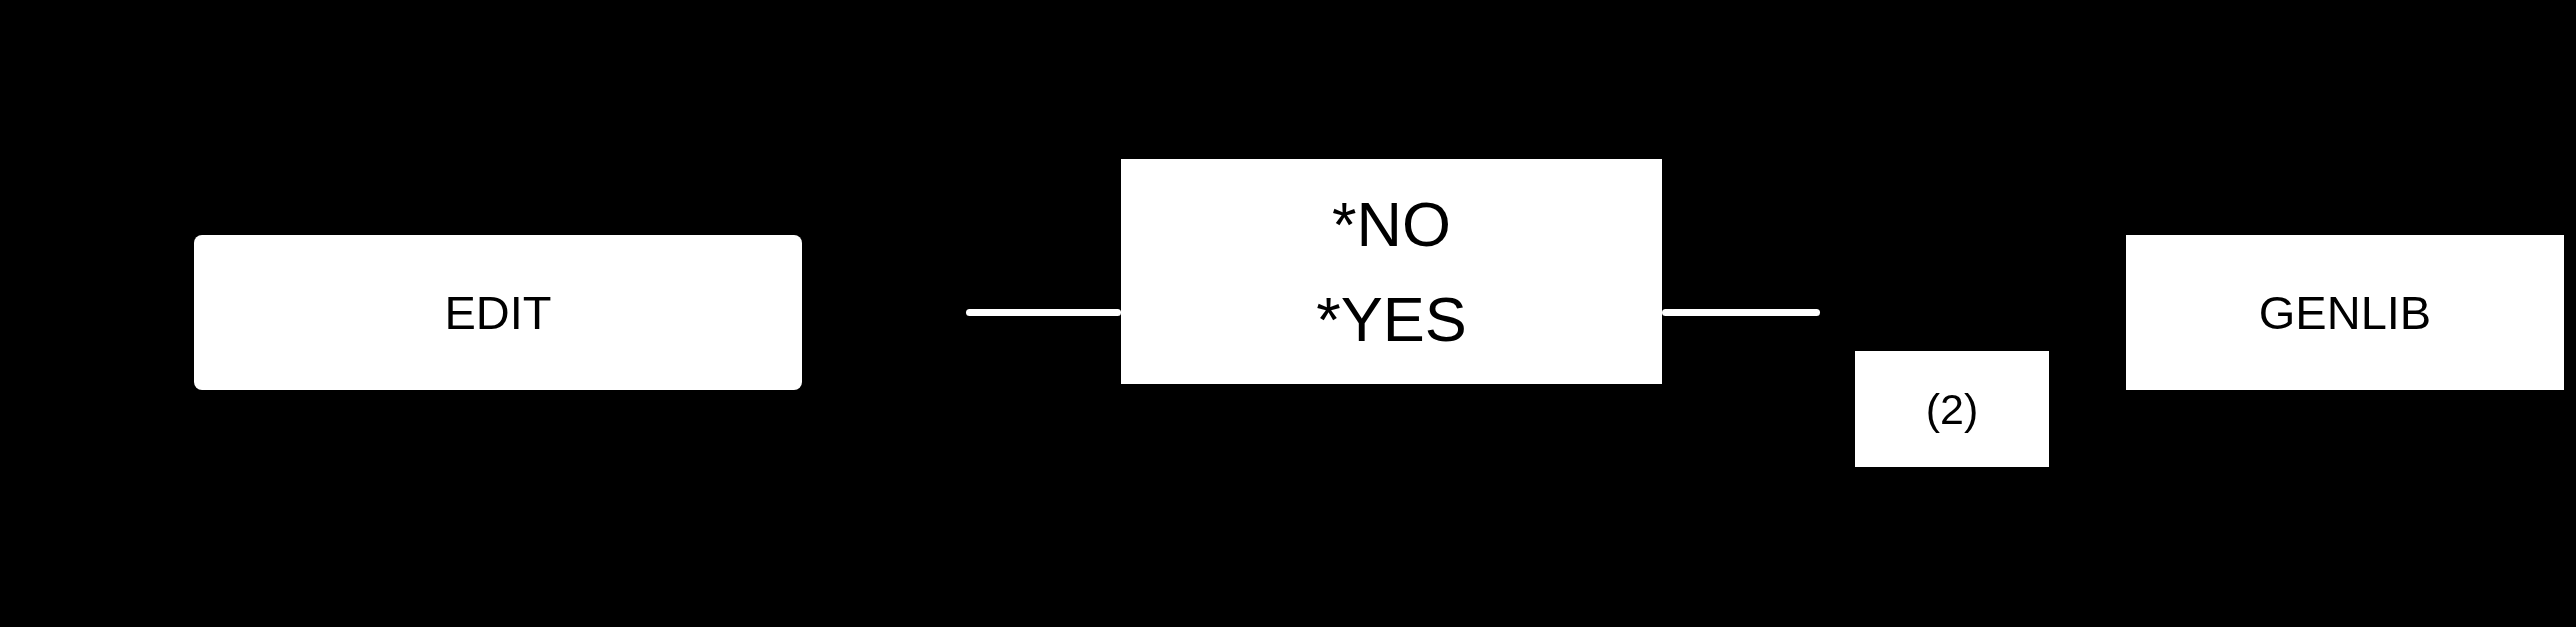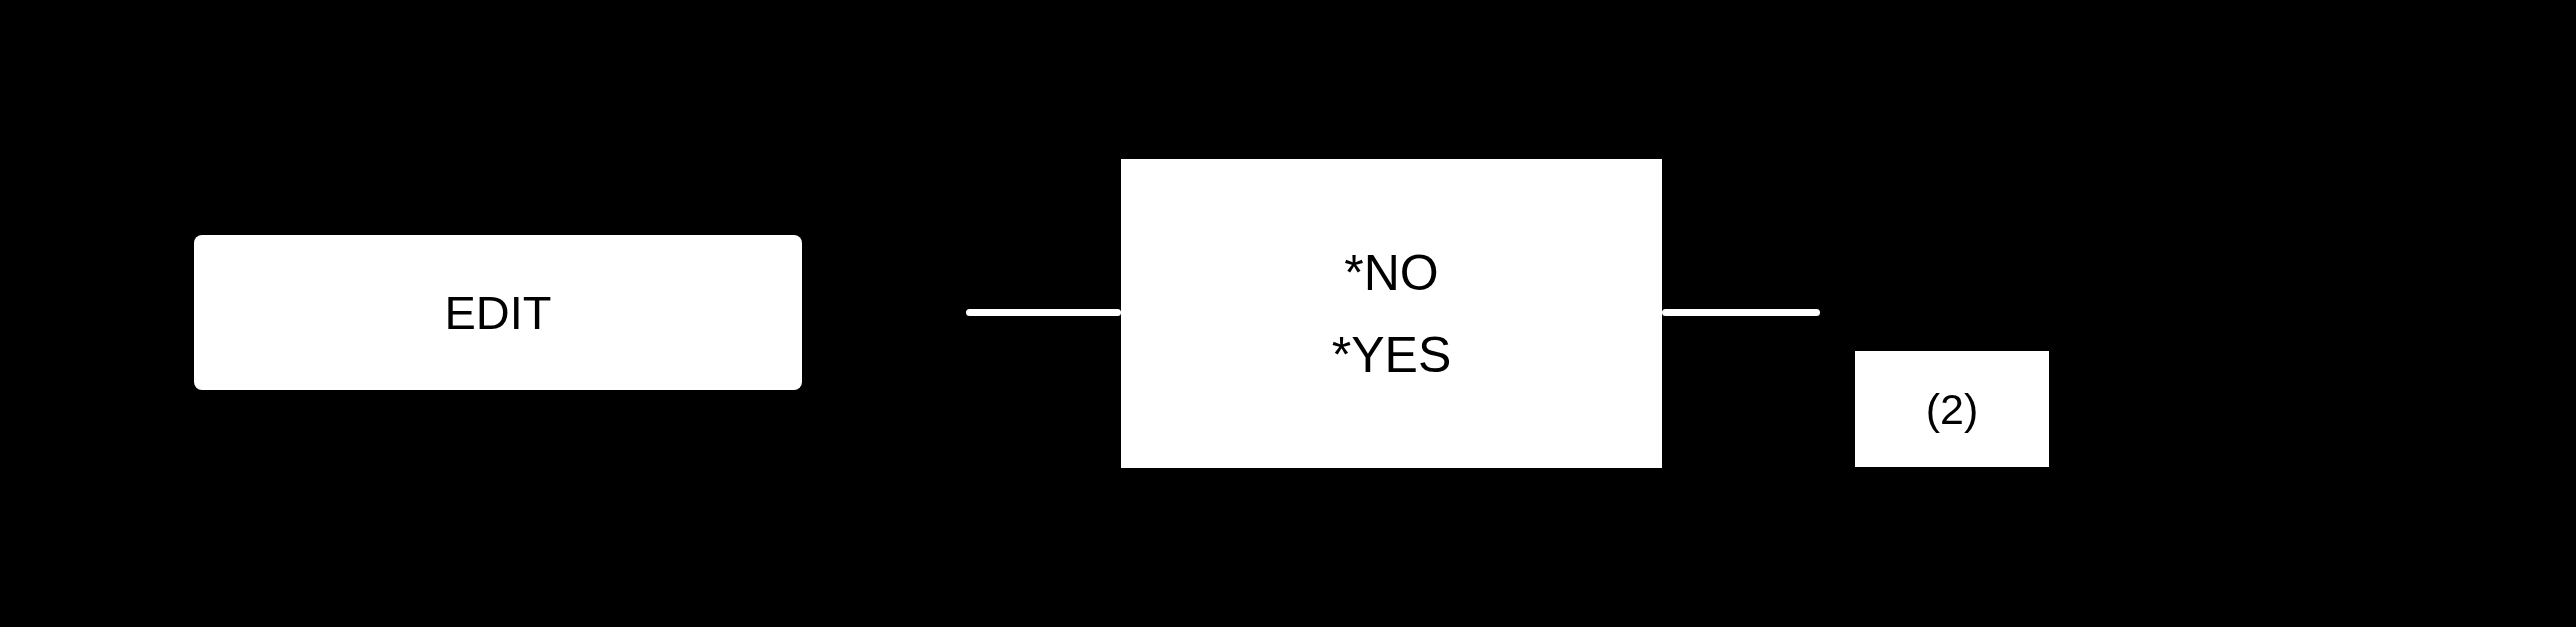--- a/index.html
+++ b/index.html
@@ -39,22 +39,22 @@
     border-radius: 3.6px;
   }
 
   
   #node-edit {
     left: 194px;  top: 235px;  width: 608px; height: 155px;
     font-size: 47px;
     border-radius: 8px;
   }
   #node-editmode {
-    left: 1121px; top: 159px;  width: 541px; height: 309px;
-    font-size: 50px;
+    left: 1121px; top: 159px;  width: 541px; height: 225px;
+    font-size: 63px;
     text-align: right;
   }
   #node-editmode .line-text { margin: 16px 0; }
   #node-note {
     left: 1855px; top: 351px;  width: 194px;  height: 116px;
     font-size: 43px;
   }
   #node-genlib {
     left: 2126px; top: 235px;  width: 438px;  height: 155px;
     font-size: 47px;
@@ -79,15 +79,18 @@
     <span class="line-text">*NO</span>
     <span class="line-text">*YES</span>
   </div>
 
   <div class="conn" id="conn-editmode-to-note"></div>
 
   <div class="node" id="node-note">
     <span class="line-text">(2)</span>
   </div>
 
+  <div class="node" id="node-genlib">
+    <span class="line-text">GENLIB</span>
+  </div>
 
 </div>
 
 
 </body></html>

